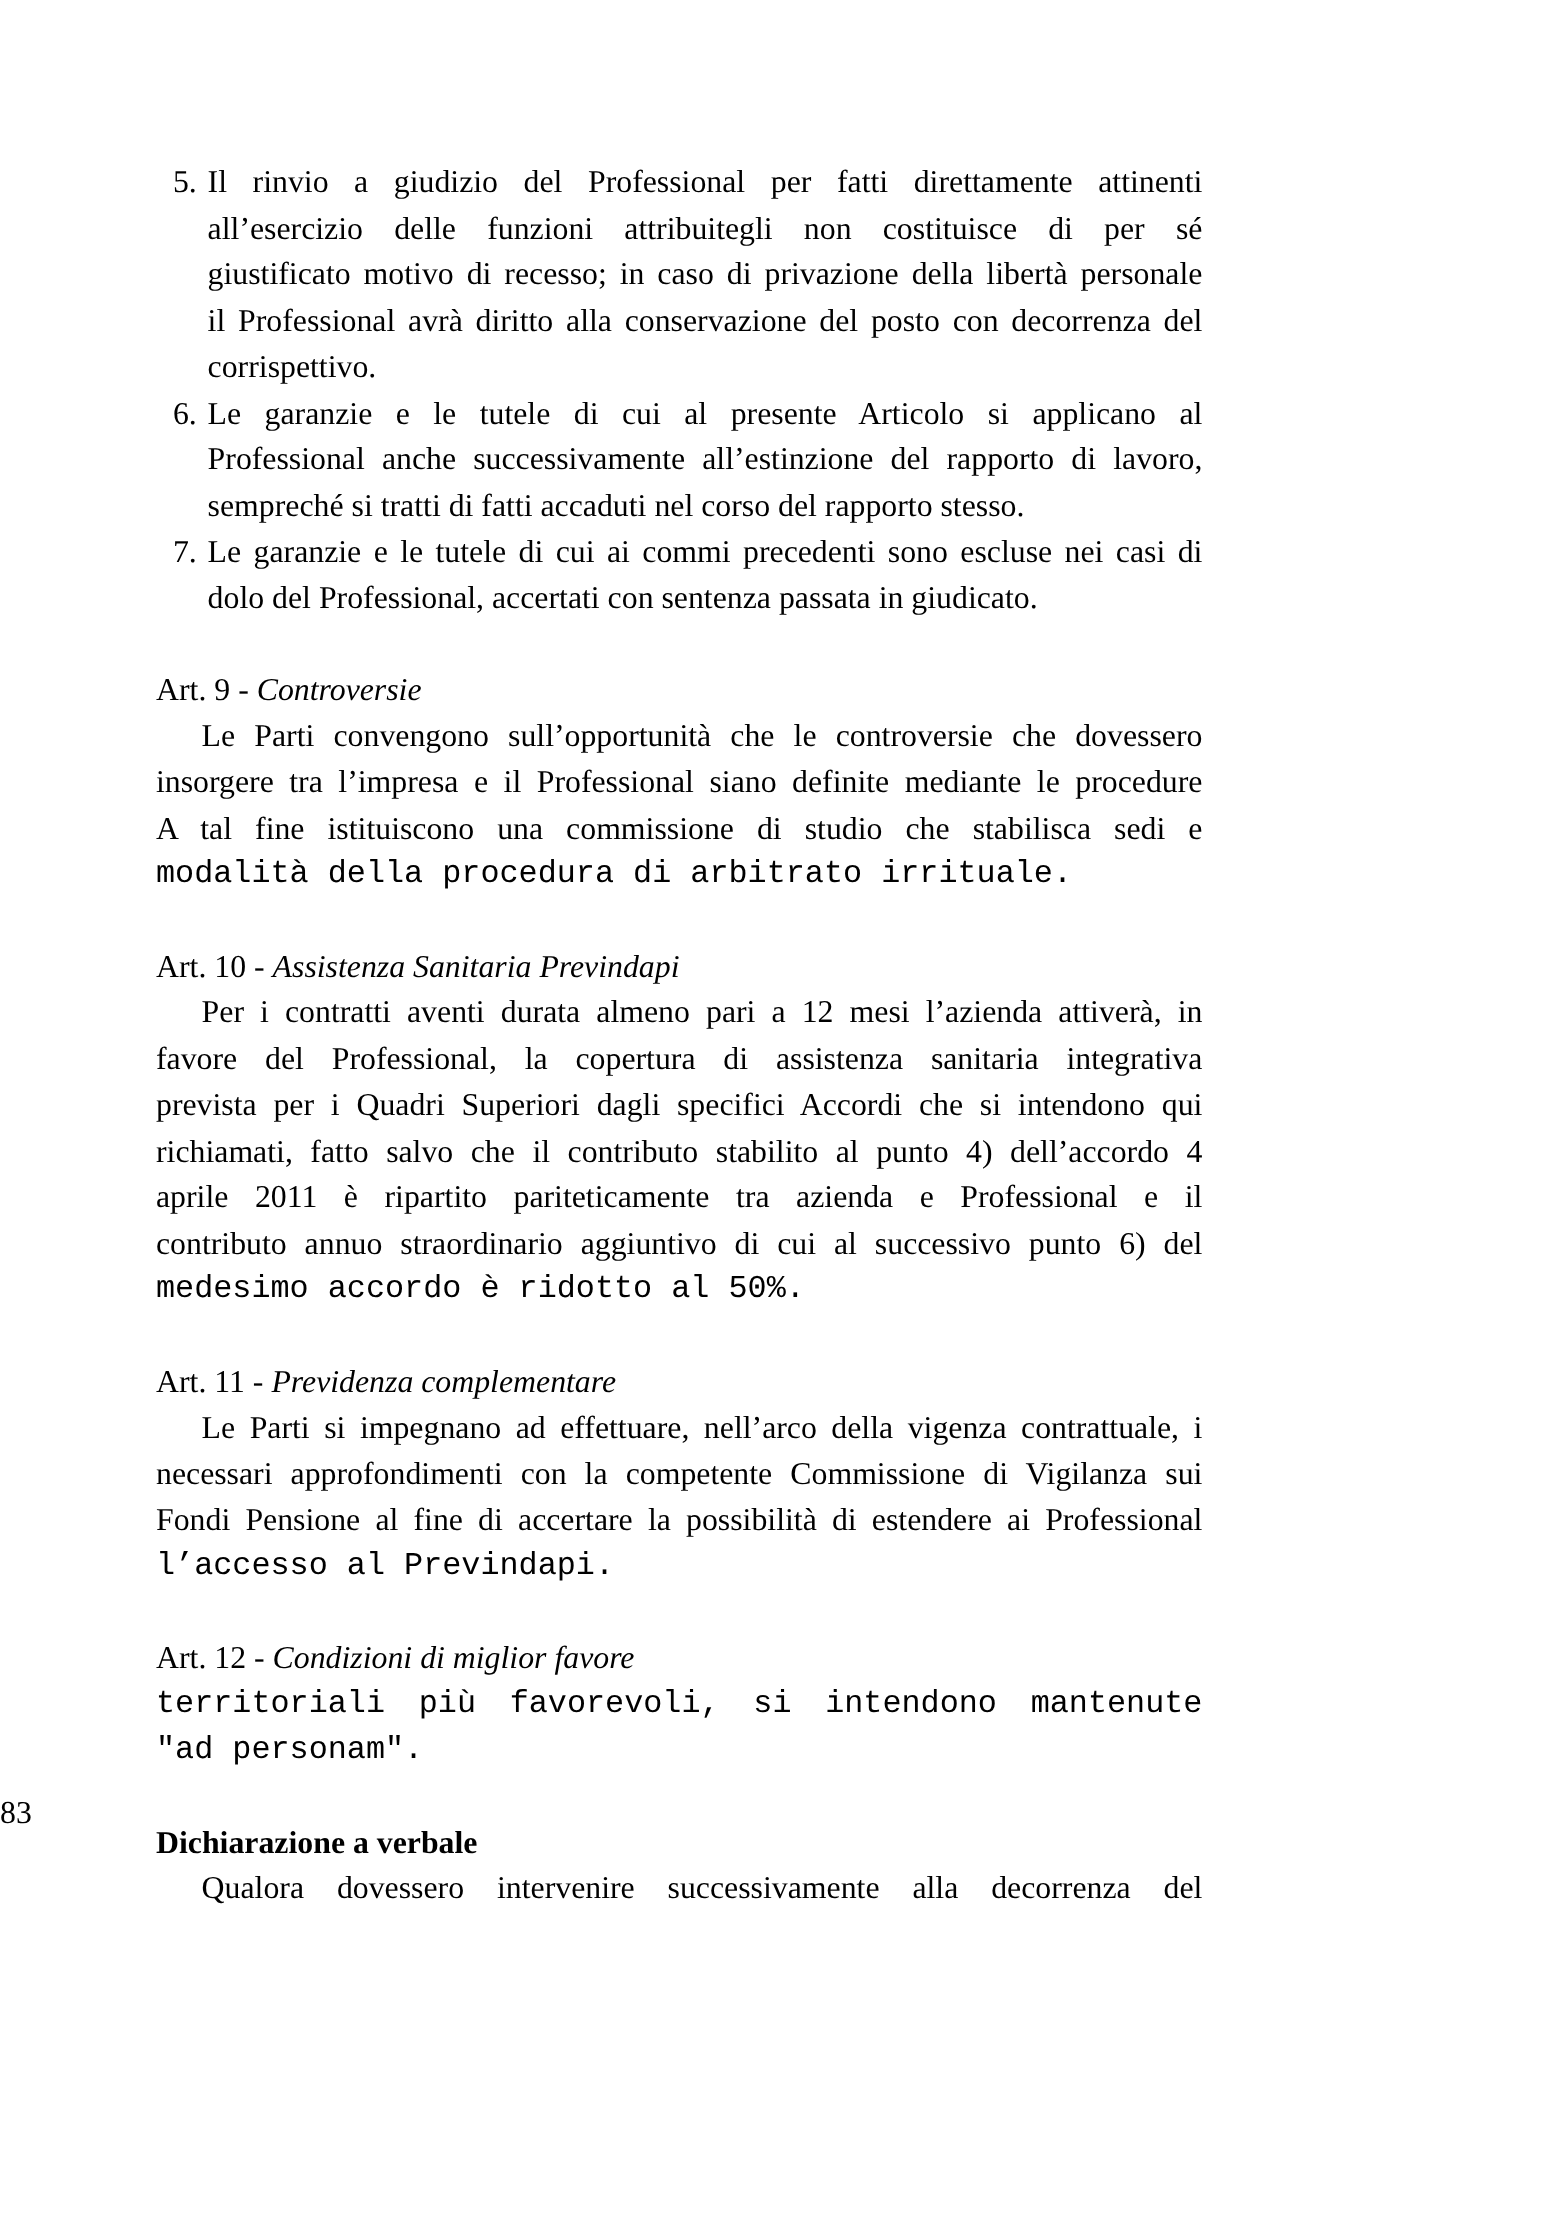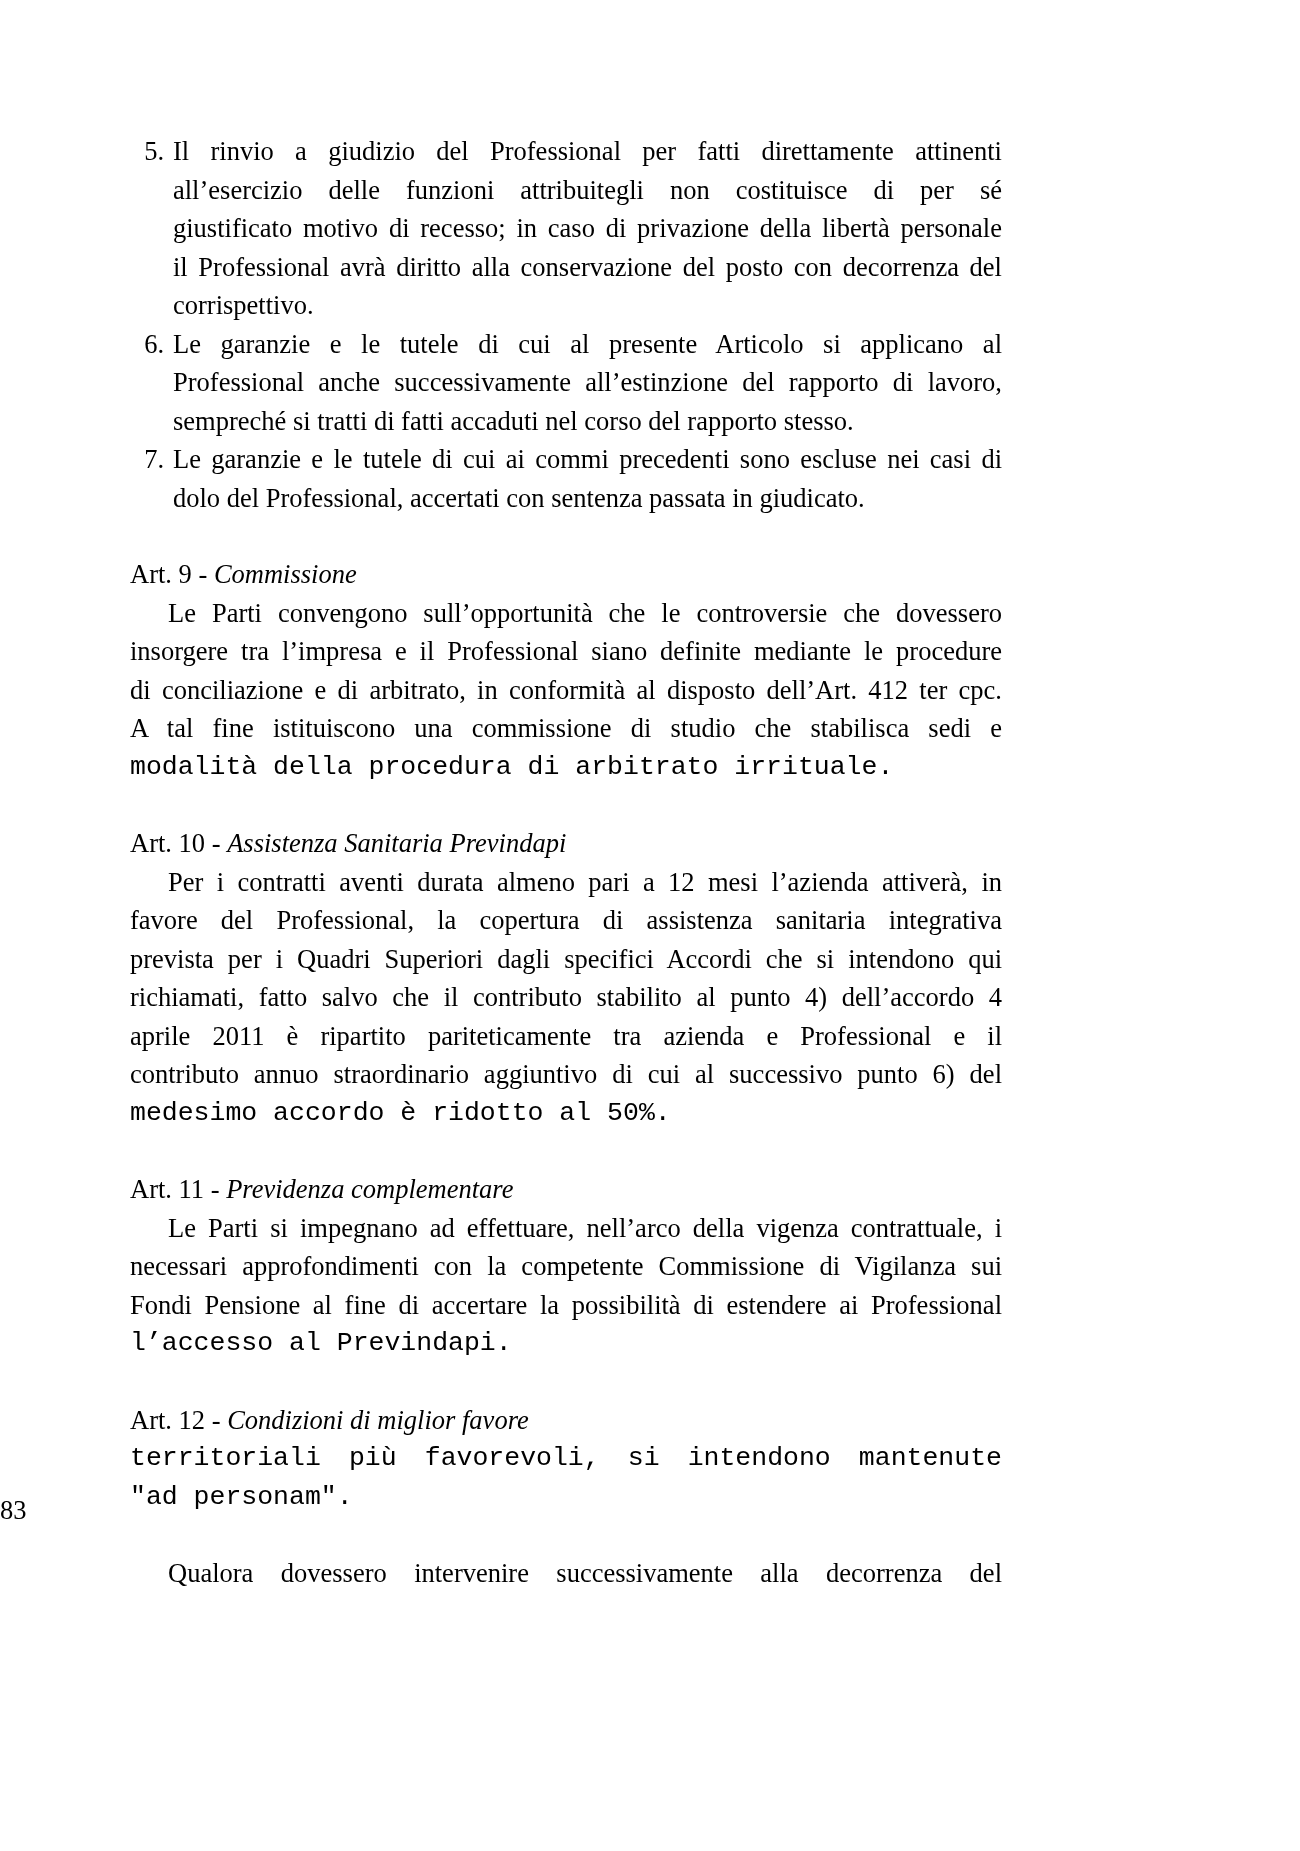--- a/index.html
+++ b/index.html
@@ -164,26 +164,25 @@
         <span class="itemtext">
           <span class="jline">Le garanzie e le tutele di cui ai commi precedenti sono escluse nei casi di</span>
           <span class="jline last">dolo del Professional, accertati con sentenza passata in giudicato.</span>
         </span>
       </li>
 
     </ol>
 
     <div class="art-block">
       <p class="art-heading">
-        <span class="art-label">Art. 9 - </span><span class="art-title">Commissione</span>
+        <span class="art-label">Art. 9 - </span><span class="art-title">Controversie</span>
       </p>
       <p class="para">
         <span class="pline indent">Le Parti convengono sull’opportunità che le controversie che dovessero</span>
         <span class="pline">insorgere tra l’impresa e il Professional siano definite mediante le procedure</span>
-        <span class="pline">di conciliazione e di arbitrato, in conformità al disposto dell’Art. 412 ter cpc.</span>
         <span class="pline">A tal fine istituiscono una commissione di studio che stabilisca sedi e</span>
         <span class="pline last">modalità della procedura di arbitrato irrituale.</span>
       </p>
     </div>
 
     <div class="art-block">
       <p class="art-heading">
         <span class="art-label">Art. 10 - </span><span class="art-title">Assistenza Sanitaria Previndapi</span>
       </p>
       <p class="para">
@@ -212,20 +211,21 @@
     <div class="art-block">
       <p class="art-heading">
         <span class="art-label">Art. 12 - </span><span class="art-title">Condizioni di miglior favore</span>
       </p>
       <p class="para">
         <span class="pline last">territoriali più favorevoli, si intendono mantenute "ad personam".</span>
       </p>
     </div>
 
     <div class="art-block">
+      <p class="bold-heading">Dichiarazione a verbale</p>
       <p class="para">
         <span class="pline indent">Qualora dovessero intervenire successivamente alla decorrenza del</span>
       </p>
     </div>
 
   </div>
 
   <div class="page-number">83</div>
 </div>
 

